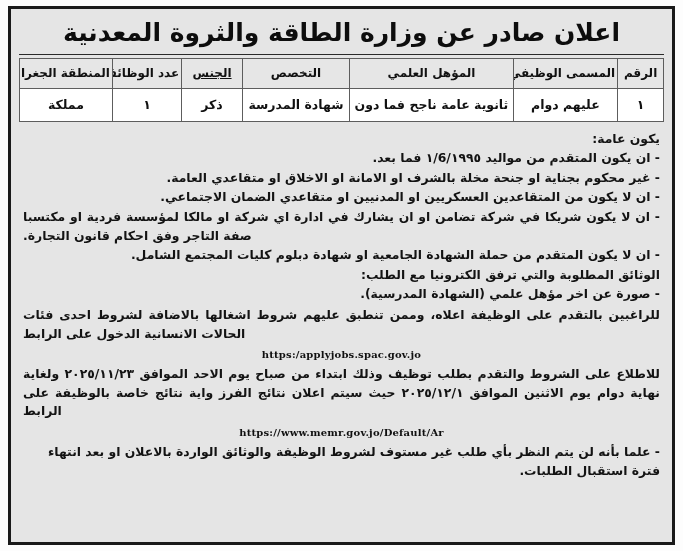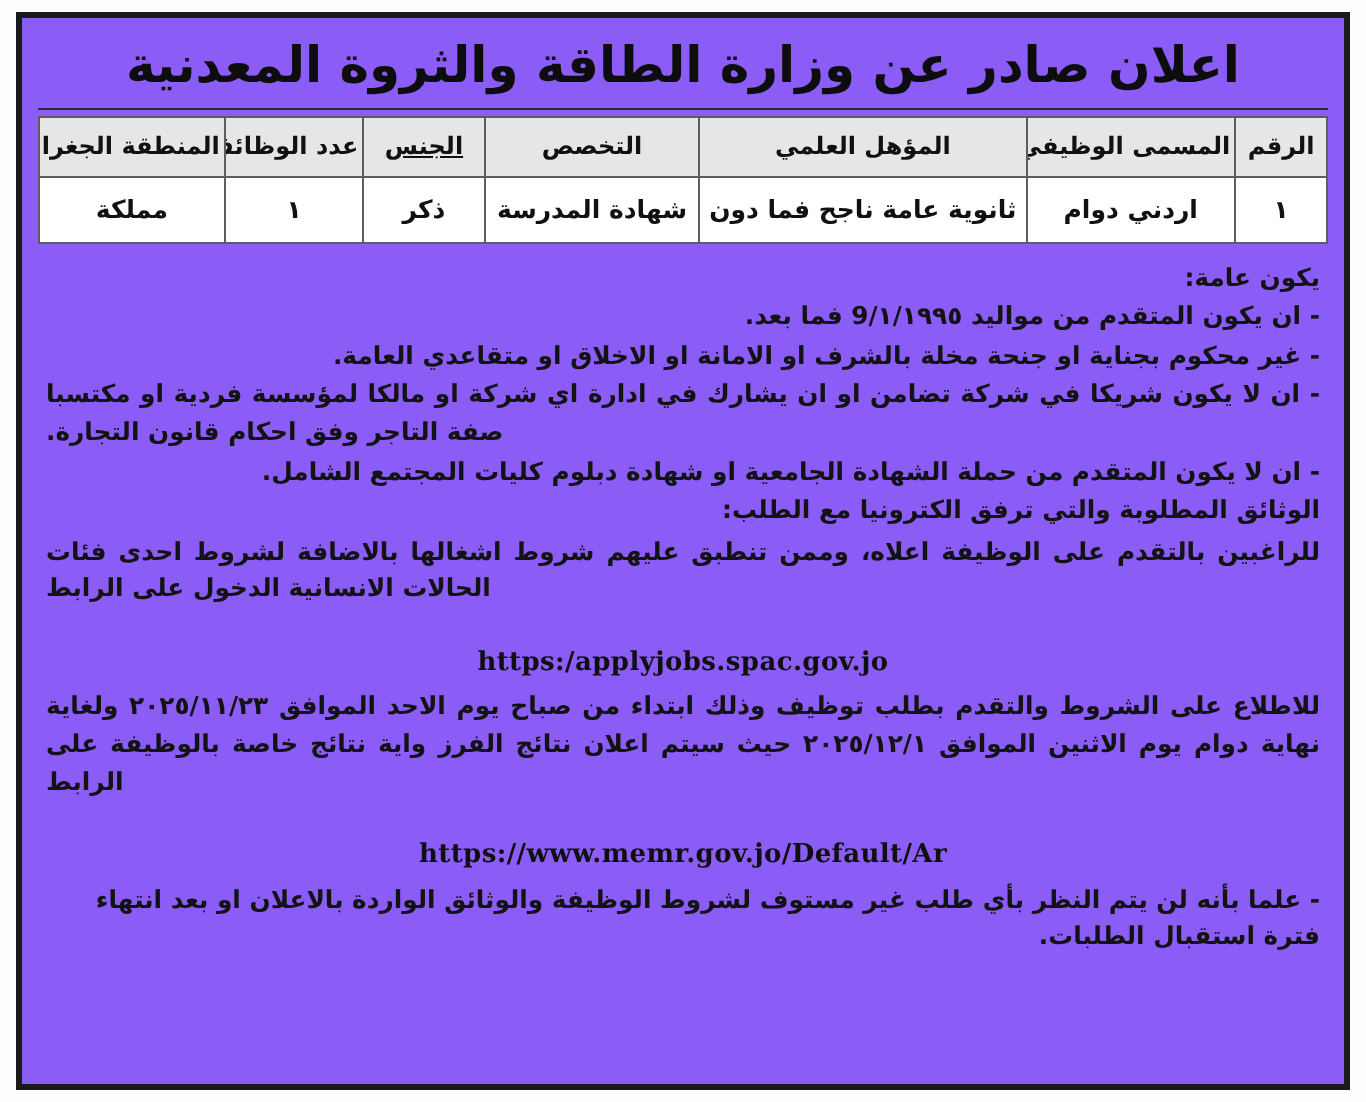--- a/index.html
+++ b/index.html
@@ -25,21 +25,21 @@
   }
 
   
   .frame {
     position: absolute;
     top: 6px;
     right: 8px;
     left: 8px;
     bottom: 6px;
     border: 3px solid #1a1a1a;
-    background: #8b5cf6;
+    background: #e5e5e5;
     box-sizing: border-box;
     padding: 4px 8px 4px 8px;
     display: flex;
     flex-direction: column;
   }
 
   
   .headline {
     text-align: center;
     font-weight: bold;
@@ -153,23 +153,23 @@
     text-align: justify;
     text-align-last: left;
   }
 
   .link {
     display: block;
     text-align: center;
     direction: ltr;
     font-family: "DejaVu Serif", "Liberation Serif", serif;
     font-weight: bold;
-    font-size: 13px;
+    font-size: 10px;
     letter-spacing: 0.2px;
-    margin: 18px 0 3px 0;
+    margin: 4px 0 3px 0;
     color: #101010;
   }
 
   .note-line {
     text-align: right;
     font-size: 12.4px;
     line-height: 1.5;
     font-weight: bold;
     margin: 1px 0 0 0;
   }
@@ -193,43 +193,47 @@
           <th class="col-qual">المؤهل العلمي</th>
           <th class="col-spec">التخصص</th>
           <th class="col-gender">الجنس</th>
           <th class="col-count">عدد الوظائف</th>
           <th class="col-region">المنطقة الجغرافية</th>
         </tr>
       </thead>
       <tbody>
         <tr>
           <td>١</td>
-          <td>اردني دوام</td>
+          <td>عليهم دوام</td>
           <td>ثانوية عامة ناجح فما دون</td>
           <td>شهادة المدرسة</td>
           <td>ذكر</td>
           <td>١</td>
           <td>مملكة</td>
         </tr>
       </tbody>
     </table>
 
     <div class="body-area">
 
       <div class="section-label">يكون عامة:</div>
 
       <ul class="cond-list">
-        <li>- ان يكون المتقدم من مواليد 9/١/١٩٩٥ فما بعد.</li>
+        <li>- ان يكون المتقدم من مواليد ١/6/١٩٩٥ فما بعد.</li>
         <li>- غير محكوم بجناية او جنحة مخلة بالشرف او الامانة او الاخلاق او متقاعدي العامة.</li>
+        <li>- ان لا يكون من المتقاعدين العسكريين او المدنيين او متقاعدي الضمان الاجتماعي.</li>
         <li class="wrap">- ان لا يكون شريكا في شركة تضامن او ان يشارك في ادارة اي شركة او مالكا لمؤسسة فردية او مكتسبا صفة التاجر وفق احكام قانون التجارة.</li>
         <li>- ان لا يكون المتقدم من حملة الشهادة الجامعية او شهادة دبلوم كليات المجتمع الشامل.</li>
       </ul>
 
       <div class="section-label">الوثائق المطلوبة والتي ترفق الكترونيا مع الطلب:</div>
 
+      <ul class="cond-list">
+        <li>- صورة عن اخر مؤهل علمي (الشهادة المدرسية).</li>
+      </ul>
 
       <div class="para rightish">للراغبين بالتقدم على الوظيفة اعلاه، وممن تنطبق عليهم شروط اشغالها بالاضافة لشروط احدى فئات الحالات الانسانية الدخول على الرابط</div>
 
       <a class="link">https:/applyjobs.spac.gov.jo</a>
 
       <div class="para rightish">للاطلاع على الشروط والتقدم بطلب توظيف وذلك ابتداء من صباح يوم الاحد الموافق ٢٠٢٥/١١/٢٣ ولغاية نهاية دوام يوم الاثنين الموافق ٢٠٢٥/١٢/١ حيث سيتم اعلان نتائج الفرز واية نتائج خاصة بالوظيفة على الرابط</div>
 
       <a class="link">https://www.memr.gov.jo/Default/Ar</a>
 
       <div class="note-line">

